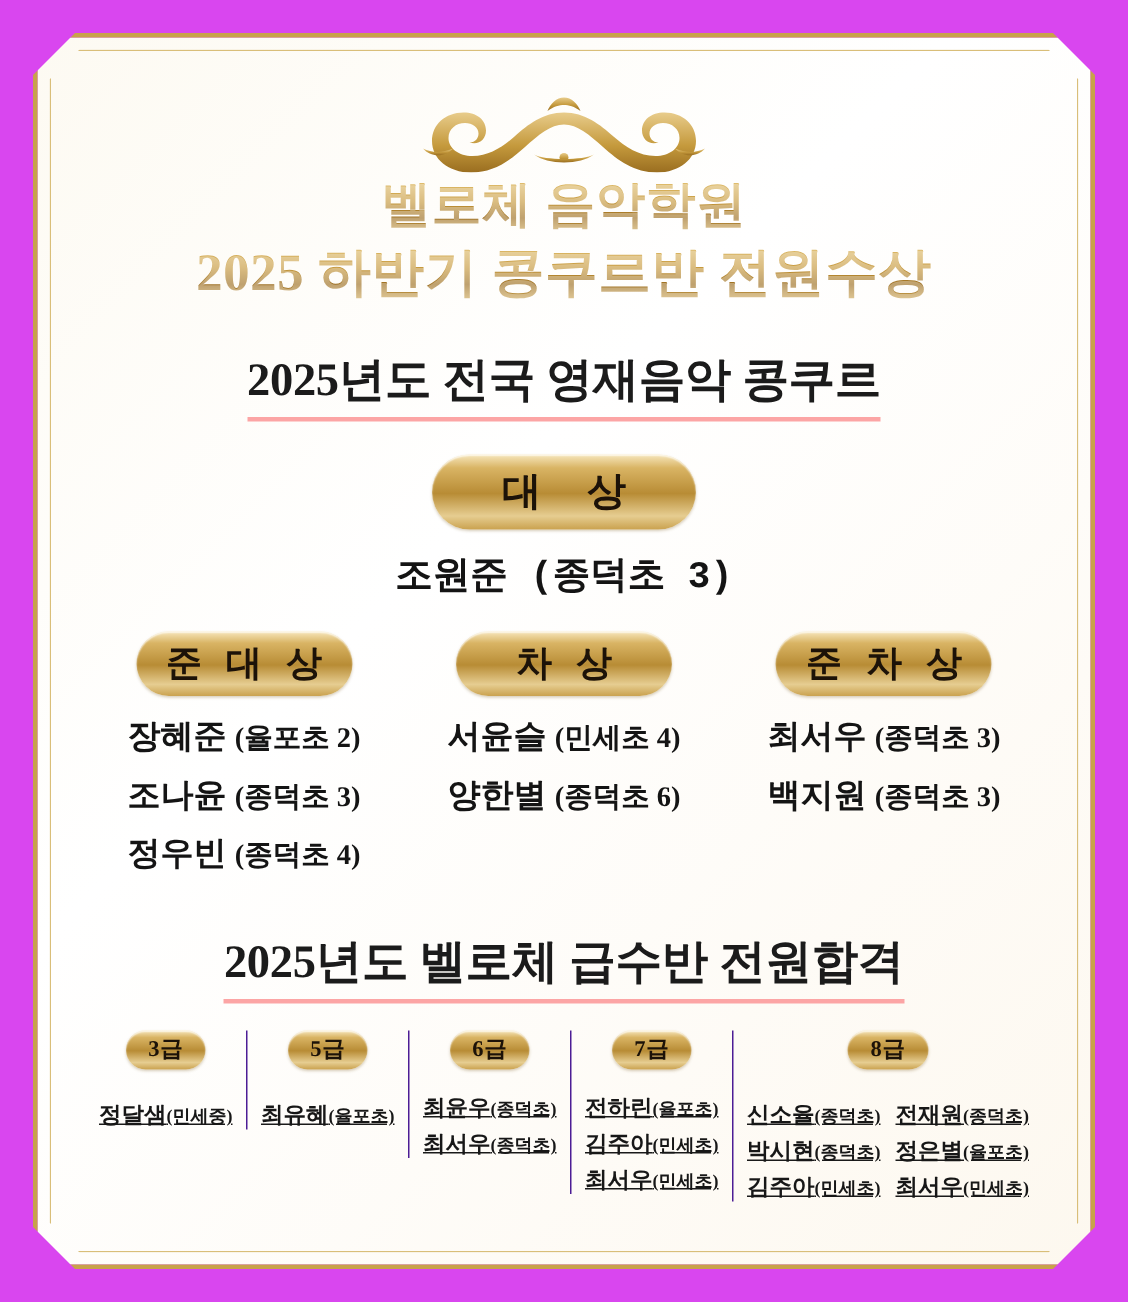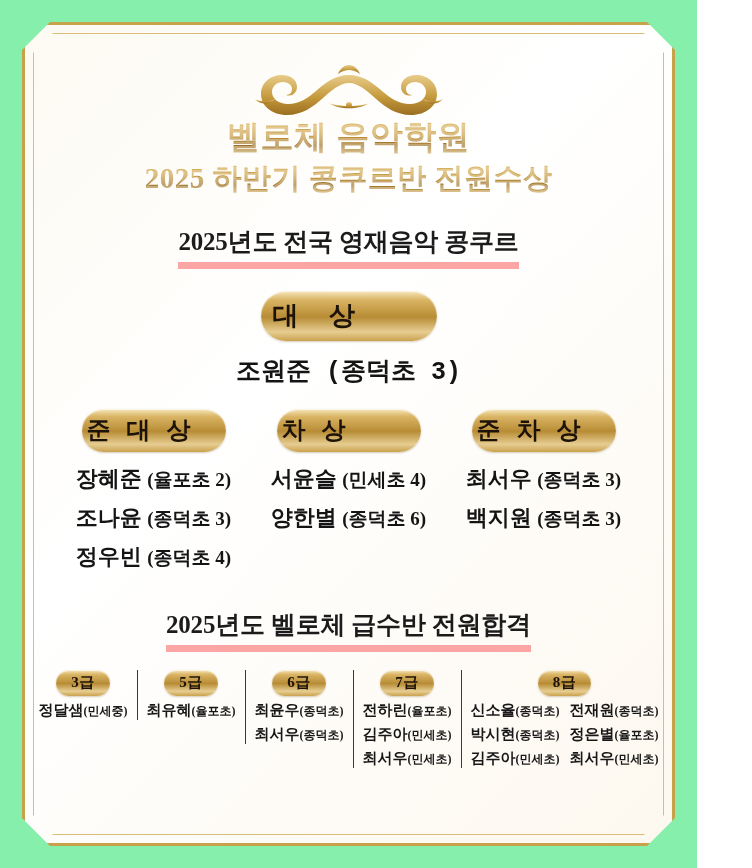--- a/index.html
+++ b/index.html
@@ -10,23 +10,23 @@
   body {
     width: 752px;
     height: 868px;
     font-family: "Liberation Sans", sans-serif;
     color: #1a1a1a;
     overflow: hidden;
   }
 
   .poster {
     position: relative;
-    width: 697px;
+    width: 752px;
     height: 868px;
-    background: #86efac;
+    background: #d946ef;
     box-sizing: border-box;
   }
 
   
   .frame-outer {
     position: absolute;
     left: 22px;
     top: 22px;
     right: 22px;
     bottom: 22px;
@@ -76,47 +76,47 @@
     font-weight: bold;
     font-size: 33px;
     letter-spacing: 0.5px;
     background: linear-gradient(180deg, #e7c87d 0%, #c79a3e 42%, #9d6f22 70%, #d8b567 100%);
     -webkit-background-clip: text;
     background-clip: text;
     color: transparent;
     text-shadow: 0 1px 0 rgba(255,255,255,0.35);
   }
   .title-line.second {
-    font-size: 29px;
+    font-size: 35px;
     margin-top: 4px;
   }
 
   
   .section-heading {
     margin-top: 30px;
     font-family: "Liberation Serif", serif;
     font-weight: bold;
-    font-size: 25px;
+    font-size: 31px;
     color: #1b1b1b;
     display: inline-block;
     padding-bottom: 4px;
-    border-bottom: 7px solid #fca5a5;
+    border-bottom: 3px solid #fca5a5;
     letter-spacing: -0.2px;
   }
 
   
   .pill {
     display: inline-block;
     border-radius: 999px;
     background: linear-gradient(180deg, #f7e7bd 0%, #d9b464 18%, #b88c35 52%, #e6cd91 82%, #caa24f 100%);
     box-shadow: inset 0 1px 1px rgba(255,255,255,0.7), 0 1px 2px rgba(120,90,30,0.3);
     color: #1c1208;
     font-family: "Liberation Serif", serif;
     font-weight: bold;
-    text-align: left;
+    text-align: center;
     white-space: nowrap;
   }
   .pill.grand {
     width: 176px;
     padding: 7px 0 8px;
     font-size: 26px;
     letter-spacing: 12px;
     text-indent: 12px;
     margin-top: 22px;
   }
@@ -181,21 +181,22 @@
     text-align: center;
     border-left: 1px solid #4c1d95;
   }
   .grade-col:first-child { border-left: none; }
   .pill.grade {
     padding: 3px 15px 4px;
     font-size: 15px;
     letter-spacing: 0.5px;
   }
   .grade-names {
-    margin-top: 0;
+    margin-top: 16px;
+    text-decoration: underline;
   }
   .grade-sub {
     display: flex;
     gap: 10px;
     justify-content: center;
   }
   .grade-name {
     font-family: "Liberation Serif", serif;
     font-weight: bold;
     font-size: 15px;

